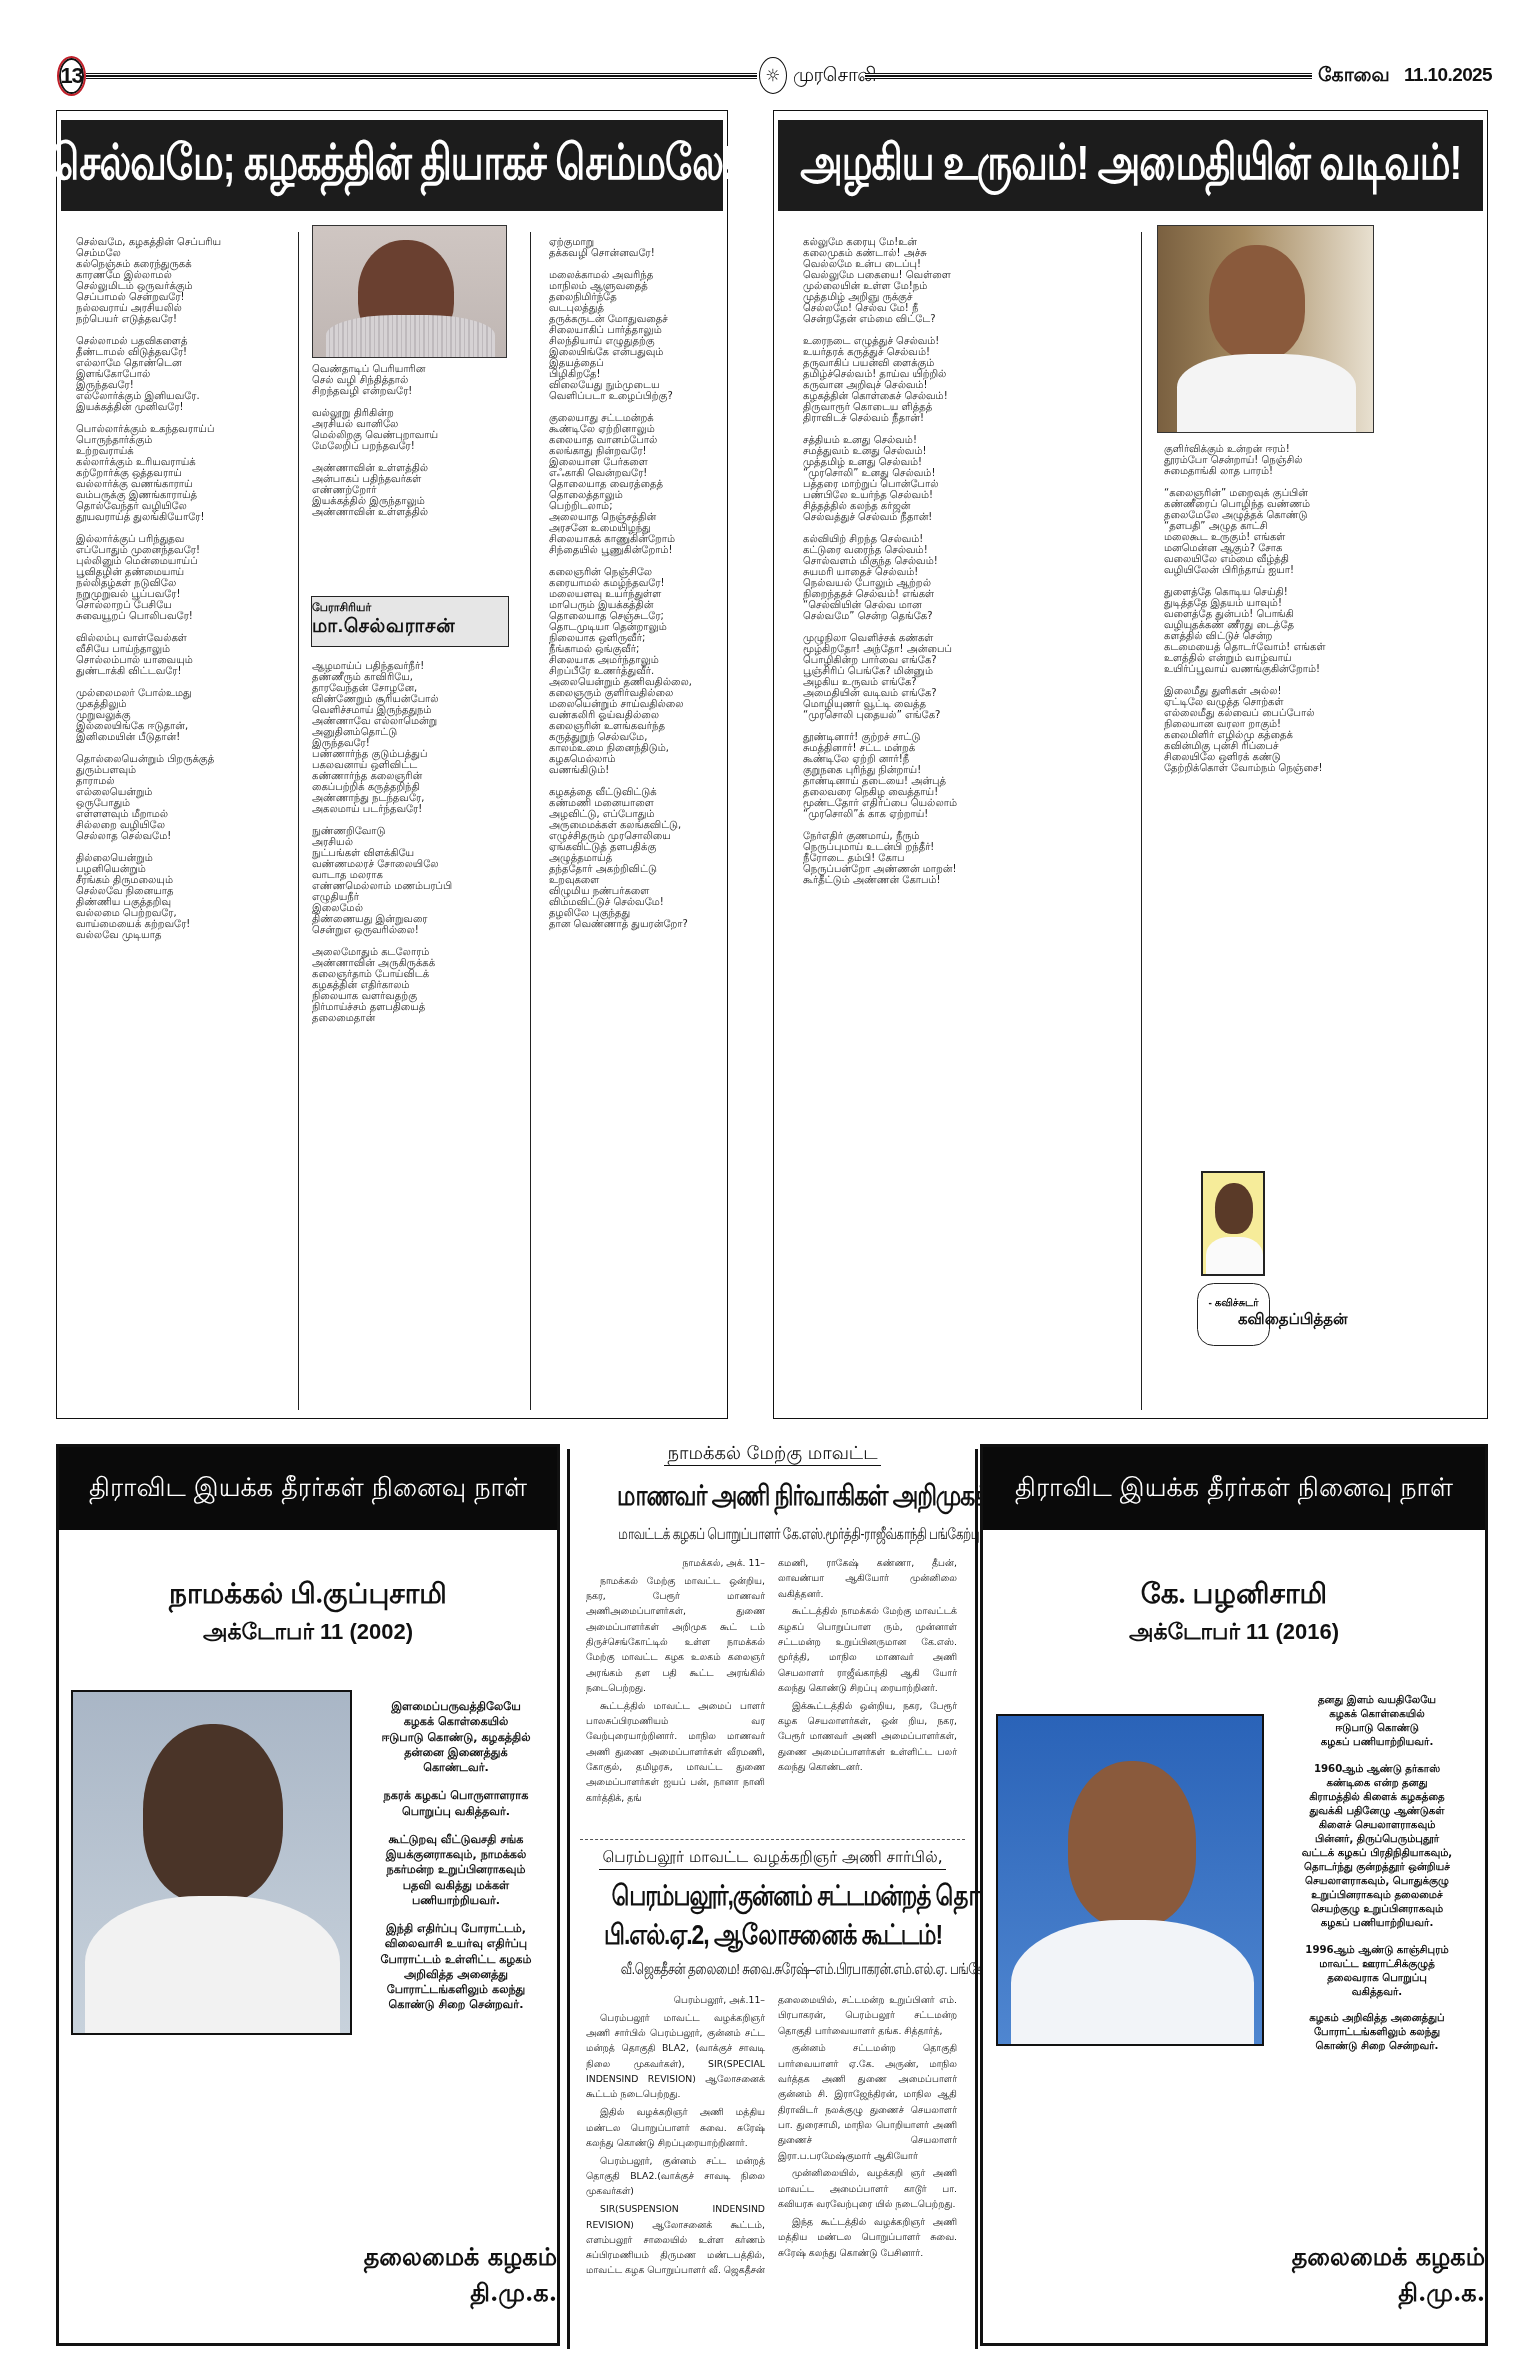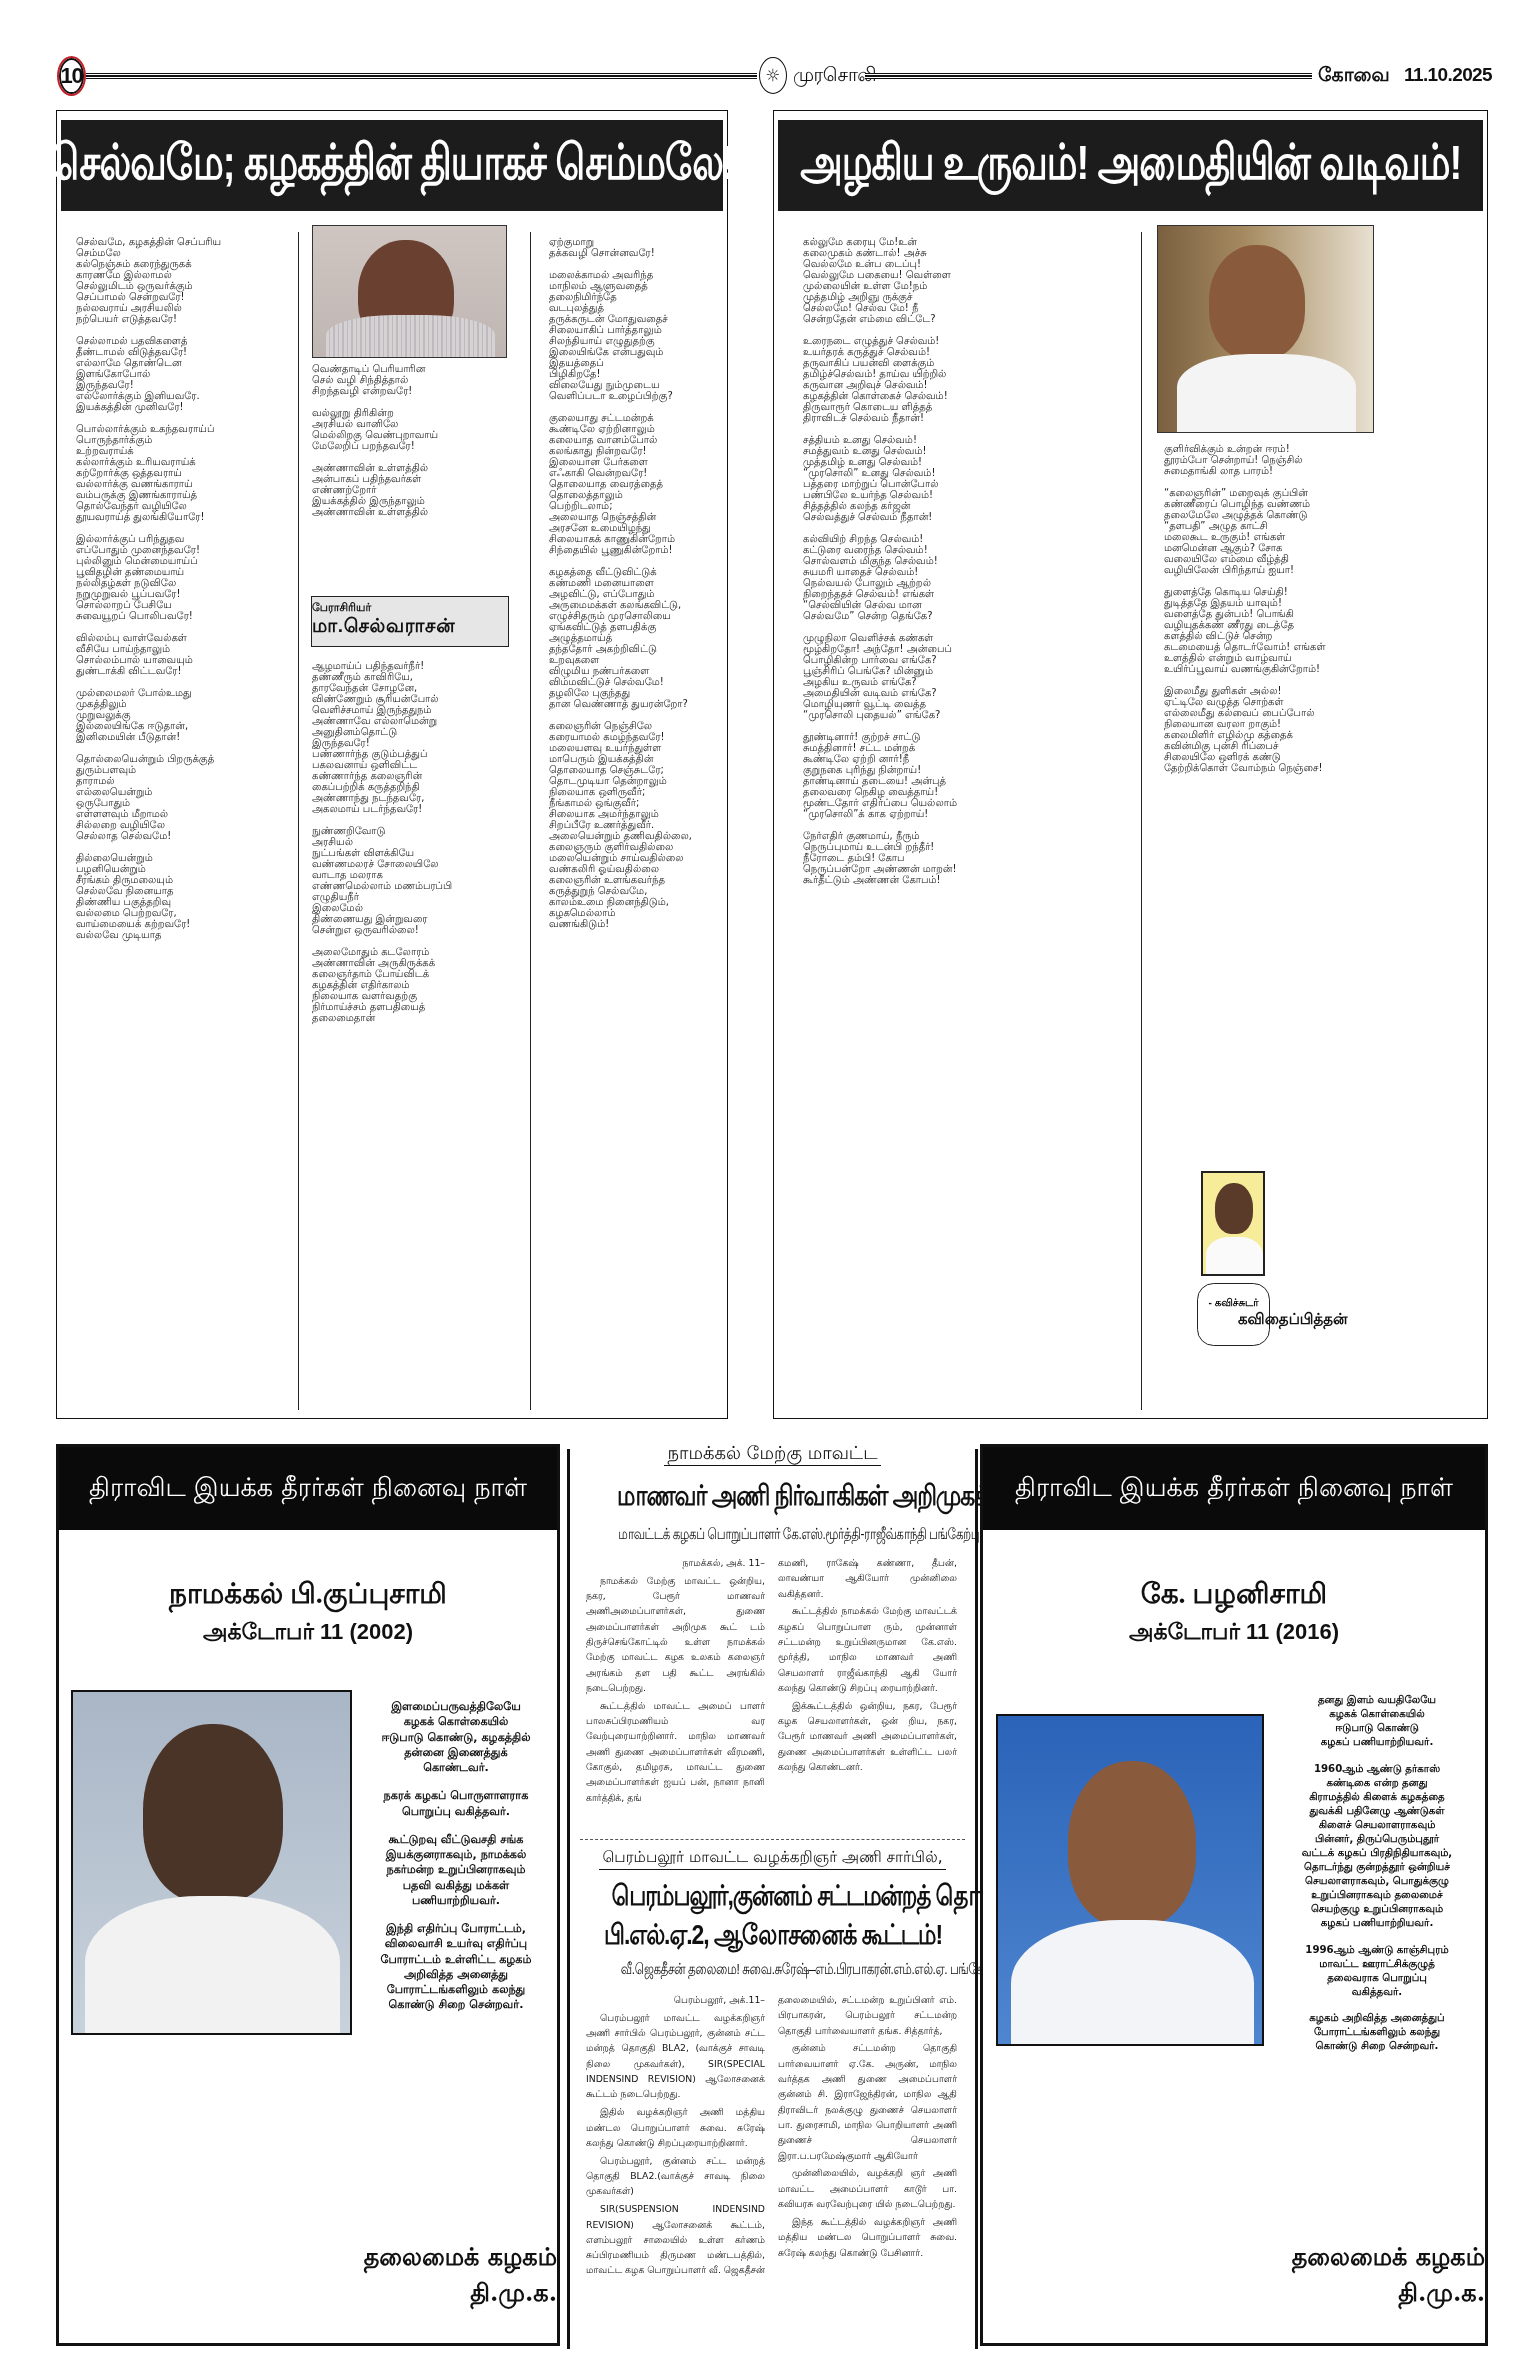--- a/index.html
+++ b/index.html
@@ -60,21 +60,21 @@
   .news .body { position: absolute; font-family: "DejaVu Sans", sans-serif; font-size: 9.3px; line-height: 15.3px; text-align: justify; }
   .news .body p { text-indent: 14px; margin-bottom: 2.6px; }
   .news .body p.dateline { text-align: right; text-indent: 0; }
   .news .dash { position: absolute; left: 12.8px; right: 12.8px; border-top: 1.3px dashed #555; }
   .frame-l, .frame-r { position: absolute; width: 3.2px; background: #111; }
 </style>
 </head>
 <body>
 
 <div class="abs masthead">
-  <div class="abs page-num">10</div>
+  <div class="abs page-num">13</div>
   <div class="abs rule rule1"></div>
   <div class="abs logo">☼</div>
   <div class="abs paper-name">முரசொலி</div>
   <div class="abs rule rule2"></div>
   <div class="abs edition">கோவை</div>
   <div class="abs date">11.10.2025</div>
 </div>
 
 <div class="abs poem-box left">
   <div class="poem-banner">
@@ -223,52 +223,52 @@
 கலங்காது நின்றவரே!
 இலையான பேர்களை
 எஃகாகி வென்றவரே!
 தொலையாத வைரத்தைத்
 தொலைத்தாலும்
 பெற்றிடலாம்;
 அலையாத நெஞ்சத்தின்
 அரசனே உமையிழந்து
 சிலையாகக் காணுகின்றோம்
 சிந்தையில் பூணுகின்றோம்!</p>
-    <p>கழகத்தை வீட்டுவிட்டுக்
-கண்மணி மனையாளை
-அழவிட்டு, எப்போதும்
-அருமைமக்கள் கலங்கவிட்டு,
-எழுச்சிதரும் முரசொலியை
-ஏங்கவிட்டுத் தளபதிக்கு
-அழுத்தமாய்த்
-தந்ததோர் அகற்றிவிட்டு
-                உறவுகளை
-விழுமிய நண்பர்களை
-விம்மவிட்டுச் செல்வமே!
-தழலிலே புகுந்தது
-தான வெண்ணாத் துயரன்றோ?</p>
     <p>கலைஞரின் நெஞ்சிலே
 கரையாமல் கமழ்ந்தவரே!
 மலையளவு உயர்ந்துள்ள
 மாபெரும் இயக்கத்தின்
 தொலையாத செஞ்சுடரே;
 தொடமுடியா தென்றாலும்
 நிலையாக ஒளிருவீர்;
 நீங்காமல் ஒங்குவீர்;
 சிலையாக அமர்ந்தாலும்
 சிறப்பீரே உணர்த்துவீர்.
 அலையென்றும் தணிவதில்லை,
 கலைஞரும் குளிர்வதில்லை
 மலையென்றும் சாய்வதில்லை
 வண்கலிரி ஓய்வதில்லை
 கலைஞரின் உளங்கவர்ந்த
 கருத்துறுந் செல்வமே,
 காலம்உமை நினைந்திடும்,
 கழகமெல்லாம்
 வணங்கிடும்!</p>
+    <p>கழகத்தை வீட்டுவிட்டுக்
+கண்மணி மனையாளை
+அழவிட்டு, எப்போதும்
+அருமைமக்கள் கலங்கவிட்டு,
+எழுச்சிதரும் முரசொலியை
+ஏங்கவிட்டுத் தளபதிக்கு
+அழுத்தமாய்த்
+தந்ததோர் அகற்றிவிட்டு
+                உறவுகளை
+விழுமிய நண்பர்களை
+விம்மவிட்டுச் செல்வமே!
+தழலிலே புகுந்தது
+தான வெண்ணாத் துயரன்றோ?</p>
   </div>
 </div>
 
 <div class="abs poem-box right">
   <div class="poem-banner">
       <span>அழகிய உருவம்! அமைதியின் வடிவம்!</span>
     </div>
 
   <div class="col" style="left:29px; top:125px; width:332px;">
     <p>கல்லுமே கரையு மே!உன்

